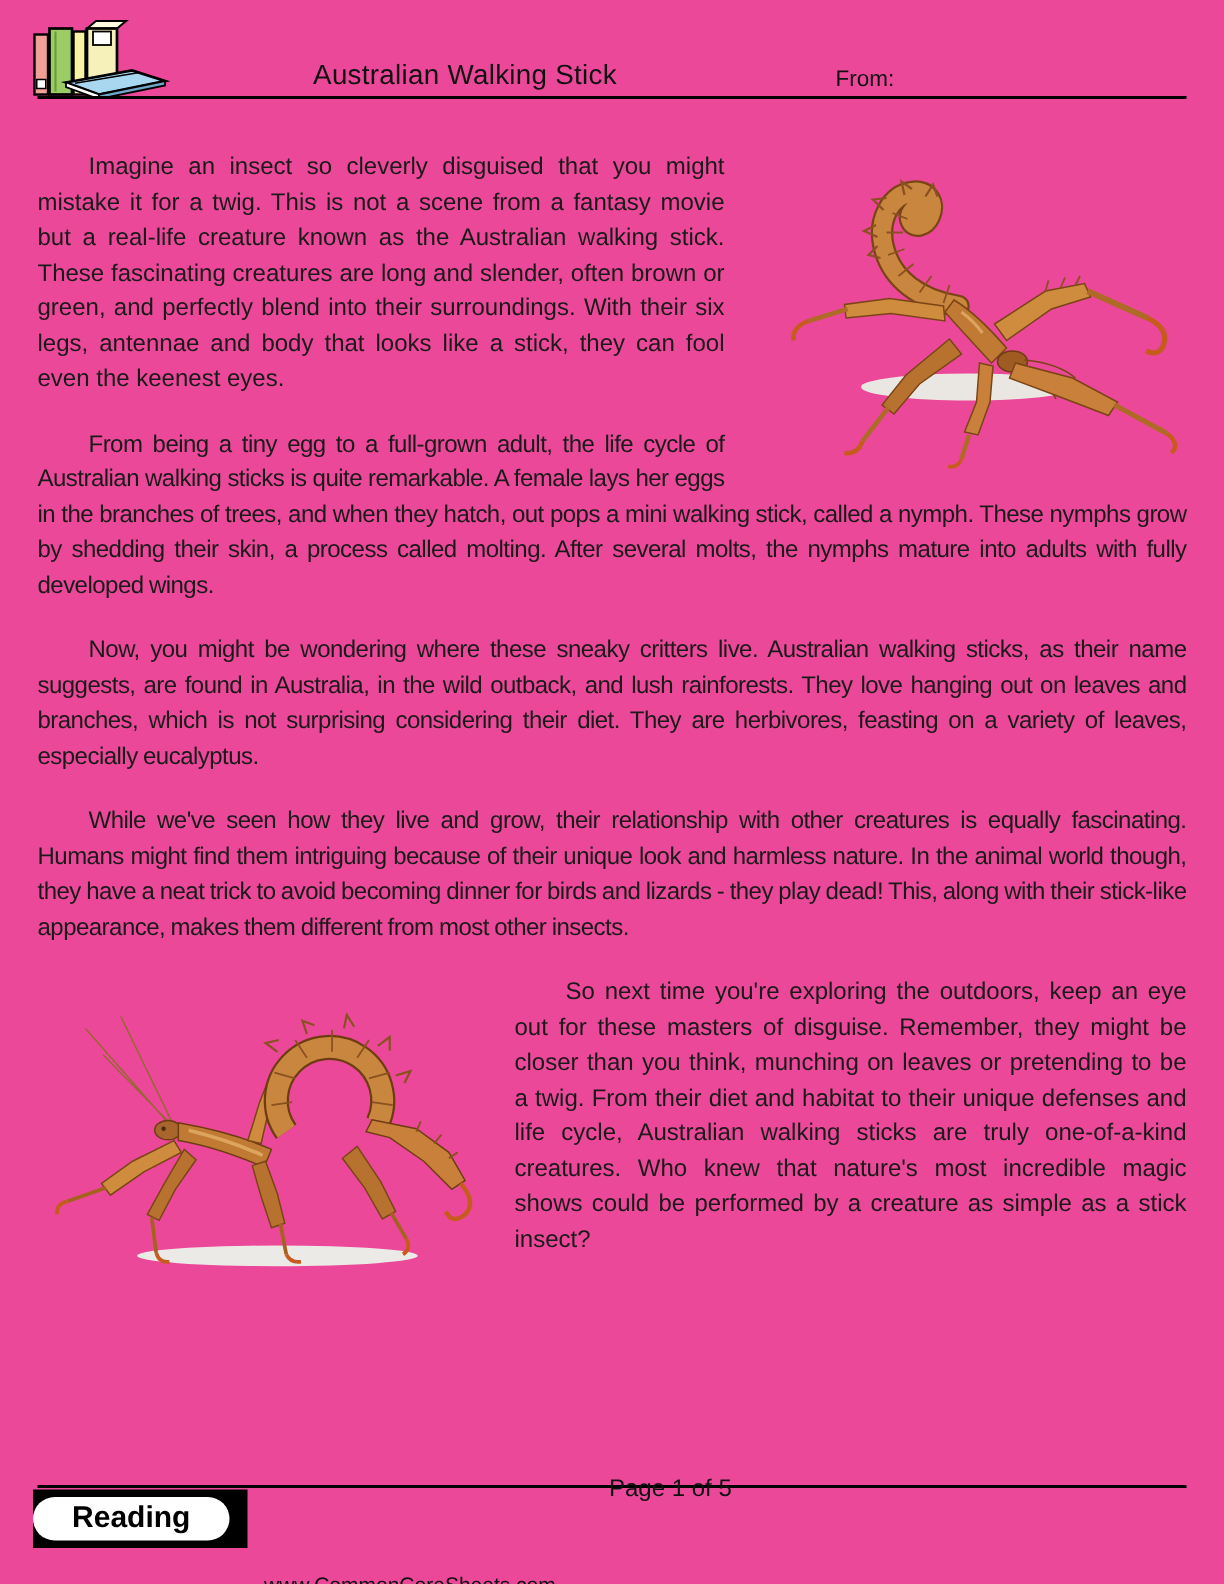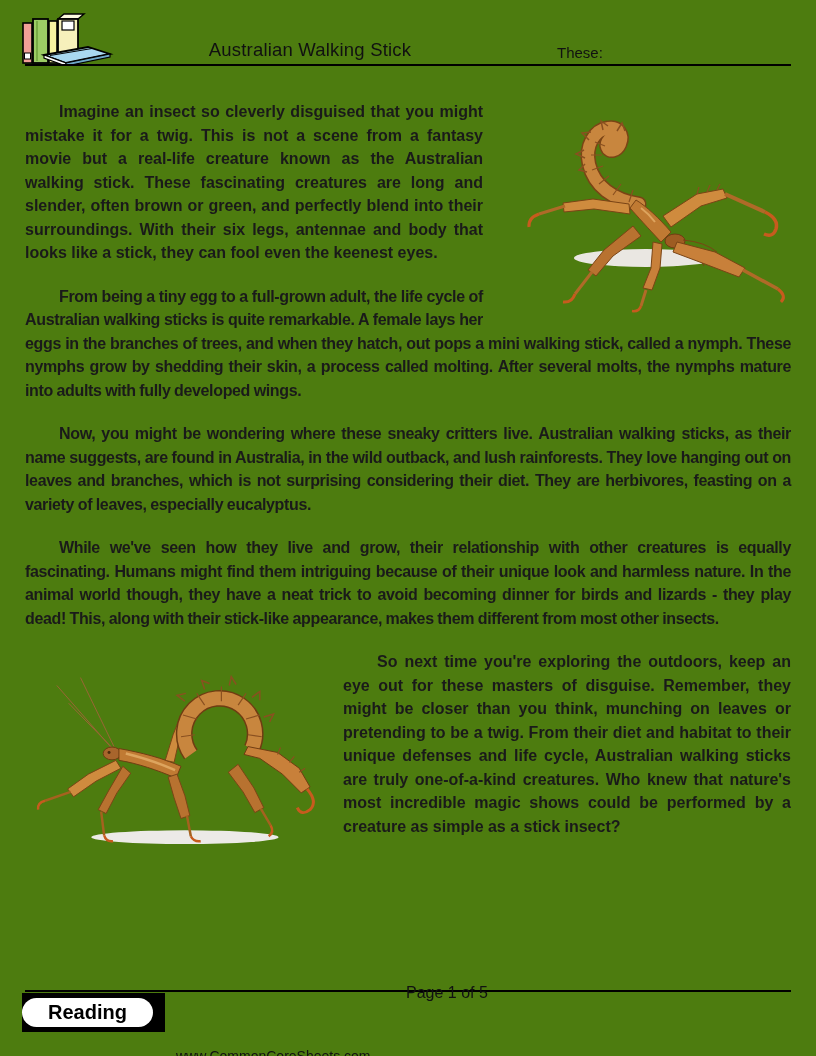--- a/index.html
+++ b/index.html
@@ -1,20 +1,20 @@
 <!DOCTYPE html>
 <html><head>
 <meta charset="utf-8">
 <style>
   html, body { margin: 0; padding: 0; background: #ffffff; }
   .page {
     position: relative;
     width: 816px;
     height: 1056px;
-    background: #4d7c0f;
+    background: #ec4899;
     overflow: hidden;
     font-family: "Liberation Sans", sans-serif;
     color: #1a1a1a;
   }
 
   
   .hdr-logo { position: absolute; left: 20px; top: 9px; width: 100px; height: 57px; }
   .hdr-title {
     position: absolute; left: 115px; top: 39px; width: 390px;
     text-align: center; font-size: 18.5px; letter-spacing: .2px; color: #111;
@@ -25,21 +25,21 @@
   .hdr-rule {
     position: absolute; left: 25px; top: 64px; width: 766px; height: 0;
     border-top: 2.5px solid #000;
   }
 
   
   .content {
     position: absolute; top: 100px; left: 25px; width: 766px;
     font-size: 16px; line-height: 23.5px; text-align: justify;
   }
-  .content p { margin: 0 0 20px 0; text-indent: 34px; font-weight: bold; }
+  .content p { margin: 0 0 20px 0; text-indent: 34px; }
   .cond { letter-spacing: -0.35px; word-spacing: -0.5px; }
   .photo-top {
     float: right; width: 300px; height: 215px; margin: 0 0 4px 8px;
   }
   .p5-wrap { overflow: visible; }
   .photo-bottom {
     float: left; width: 310px; height: 202px; margin: 0 8px 0 0;
   }
   .photo-top svg, .photo-bottom svg { display: block; width: 100%; height: 100%; }
 
@@ -76,21 +76,21 @@
       <polygon points="38,10 44,5 64,5 58,10" fill="#fdfbe0" stroke="#000" stroke-width="1.4"></polygon>
       <rect x="38" y="10" width="20" height="44" fill="#f6f0bb" stroke="#000" stroke-width="1.8"></rect>
       <rect x="42" y="12" width="12" height="9" fill="#fff" stroke="#000" stroke-width="1.2"></rect>
 
       <polygon points="24,46 68,38 90,45 46,54" fill="#a8d8f0" stroke="#000" stroke-width="1.8"></polygon>
       <polygon points="24,46 46,54 46,57 24,49" fill="#ffffff" stroke="#000" stroke-width="1.2"></polygon>
       <polygon points="46,54 90,45 90,48 46,57" fill="#6fa8c8" stroke="#000" stroke-width="1.2"></polygon>
       <line x1="30" y1="46.5" x2="72" y2="39.5" stroke="#000" stroke-width="1"></line>
     </svg>
     <div class="hdr-title">Australian Walking Stick</div>
-    <div class="hdr-name">These:</div>
+    <div class="hdr-name">From:</div>
     <div class="hdr-rule"></div>
   </div>
 
   <div class="content">
 
     <div class="photo-top">
       <svg viewBox="0 0 300 215">
         <ellipse cx="155" cy="158" rx="72" ry="9" fill="#eae7e2"></ellipse>
 
         <path d="M148,104 C122,100 103,86 98,64 C94,46 103,30 117,28 C127,26 133,35 129,44 C126,51 118,53 116,47 C114,42 119,40 120,37" fill="none" stroke="#7a4415" stroke-width="15" stroke-linecap="round"></path>

